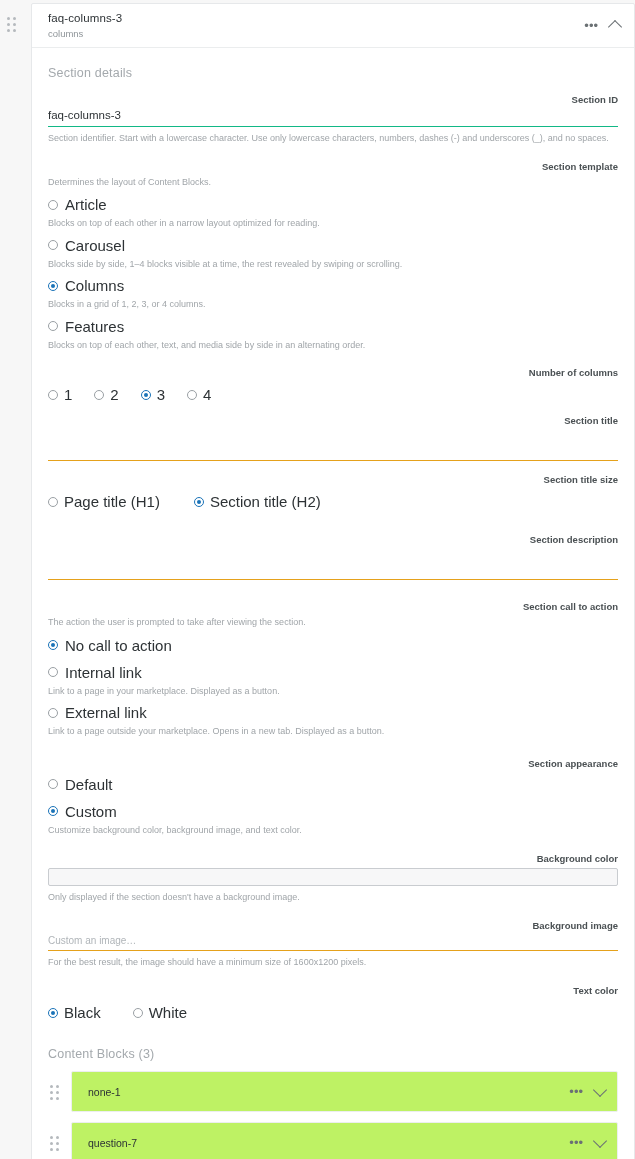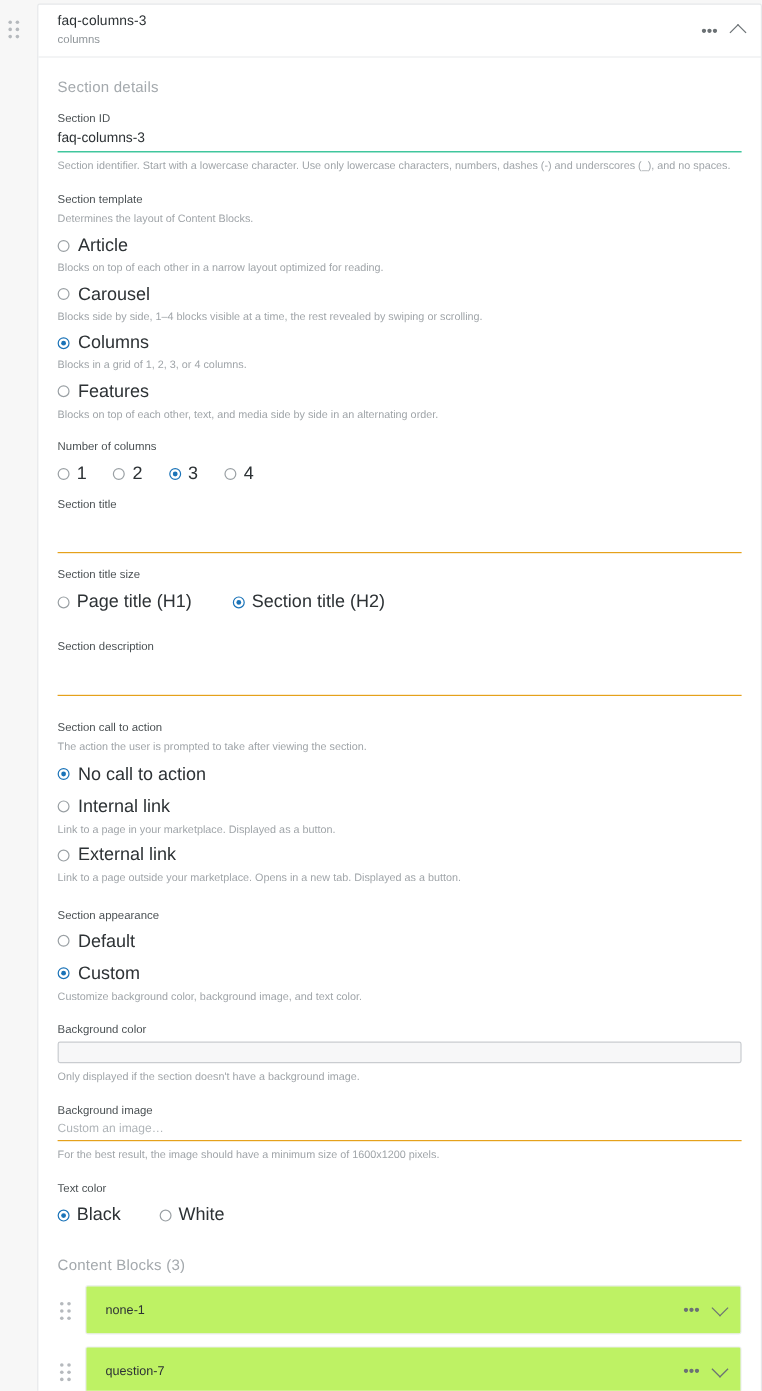--- a/index.html
+++ b/index.html
@@ -110,21 +110,22 @@
     font-size: 12.5px;
     color: #a4a9ad;
     letter-spacing: 0.2px;
     margin: 4px 0 14px 0;
   }
 
   .field-label {
     font-size: 9.5px;
     color: #4a5053;
     margin-bottom: 4px;
-    font-weight: 400;
+    font-weight: 700;
+    text-align: right;
   }
   .field-value {
     font-size: 11.5px;
     color: #2d3235;
     padding-bottom: 5px;
   }
   .underline-green {
     border-bottom: 1.6px solid #12b886;
     height: 0;
   }

